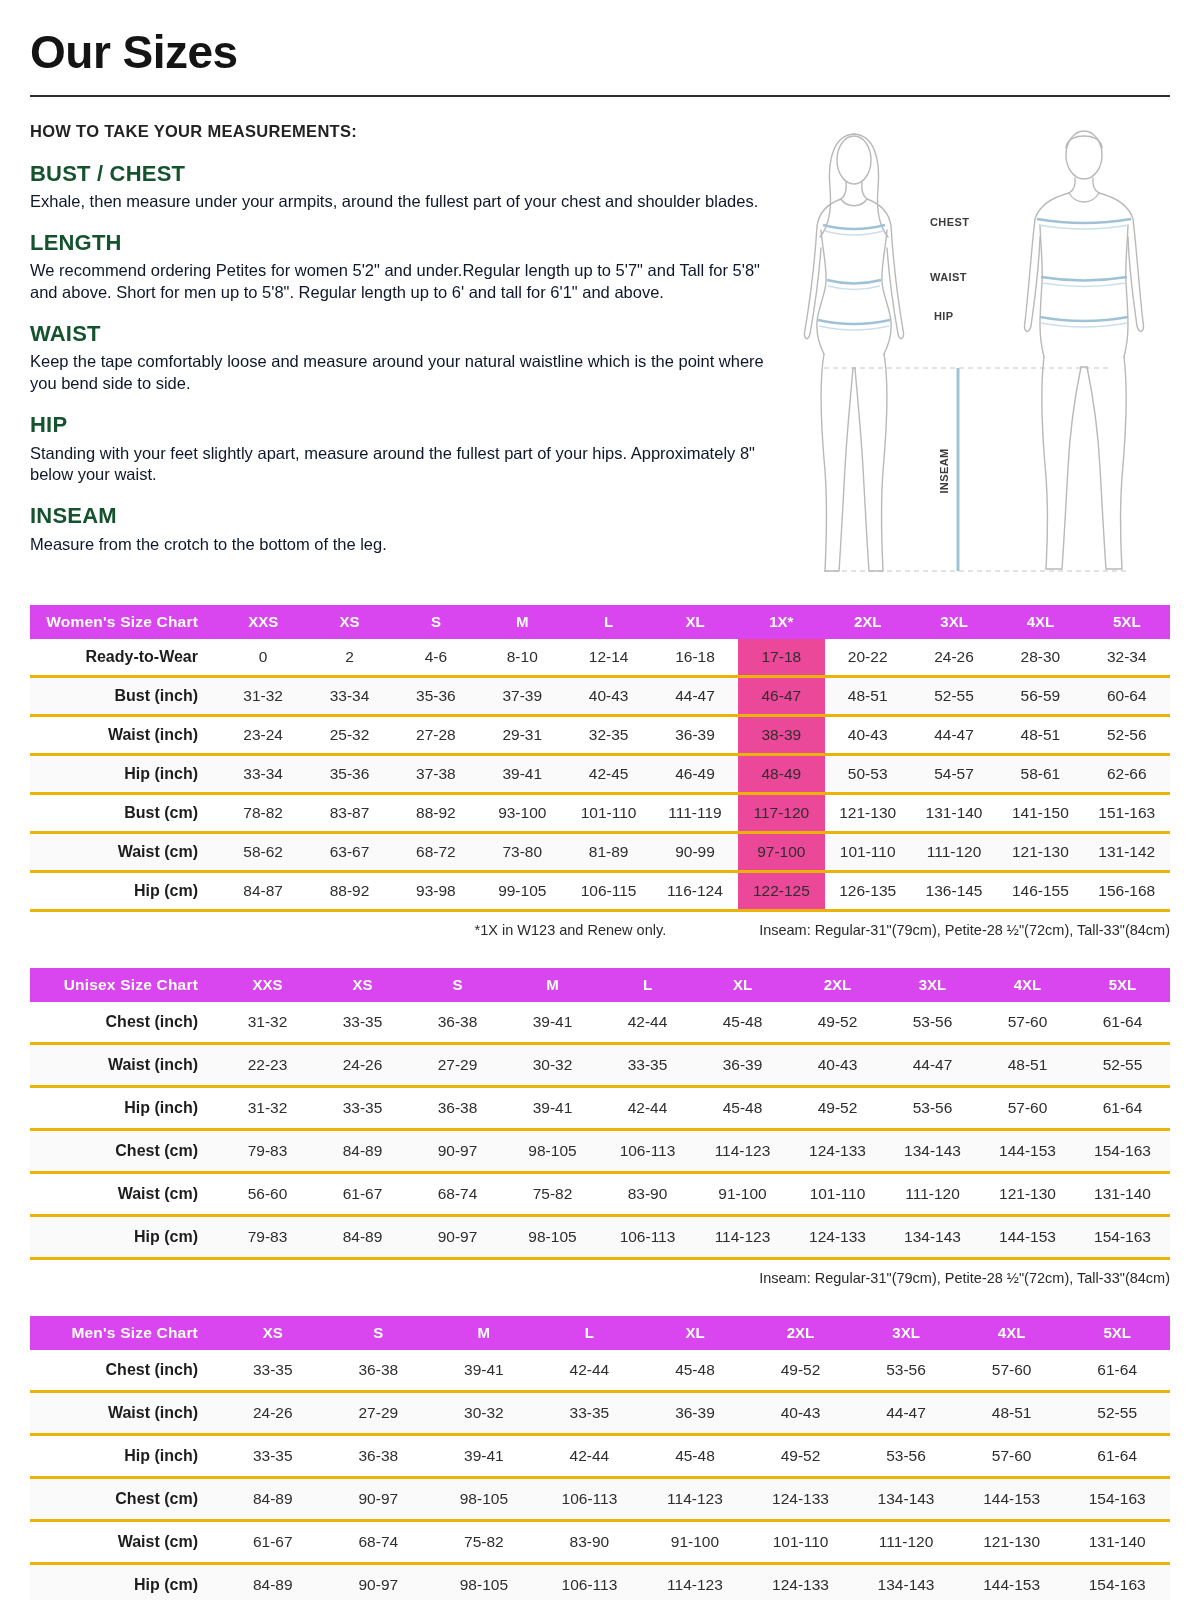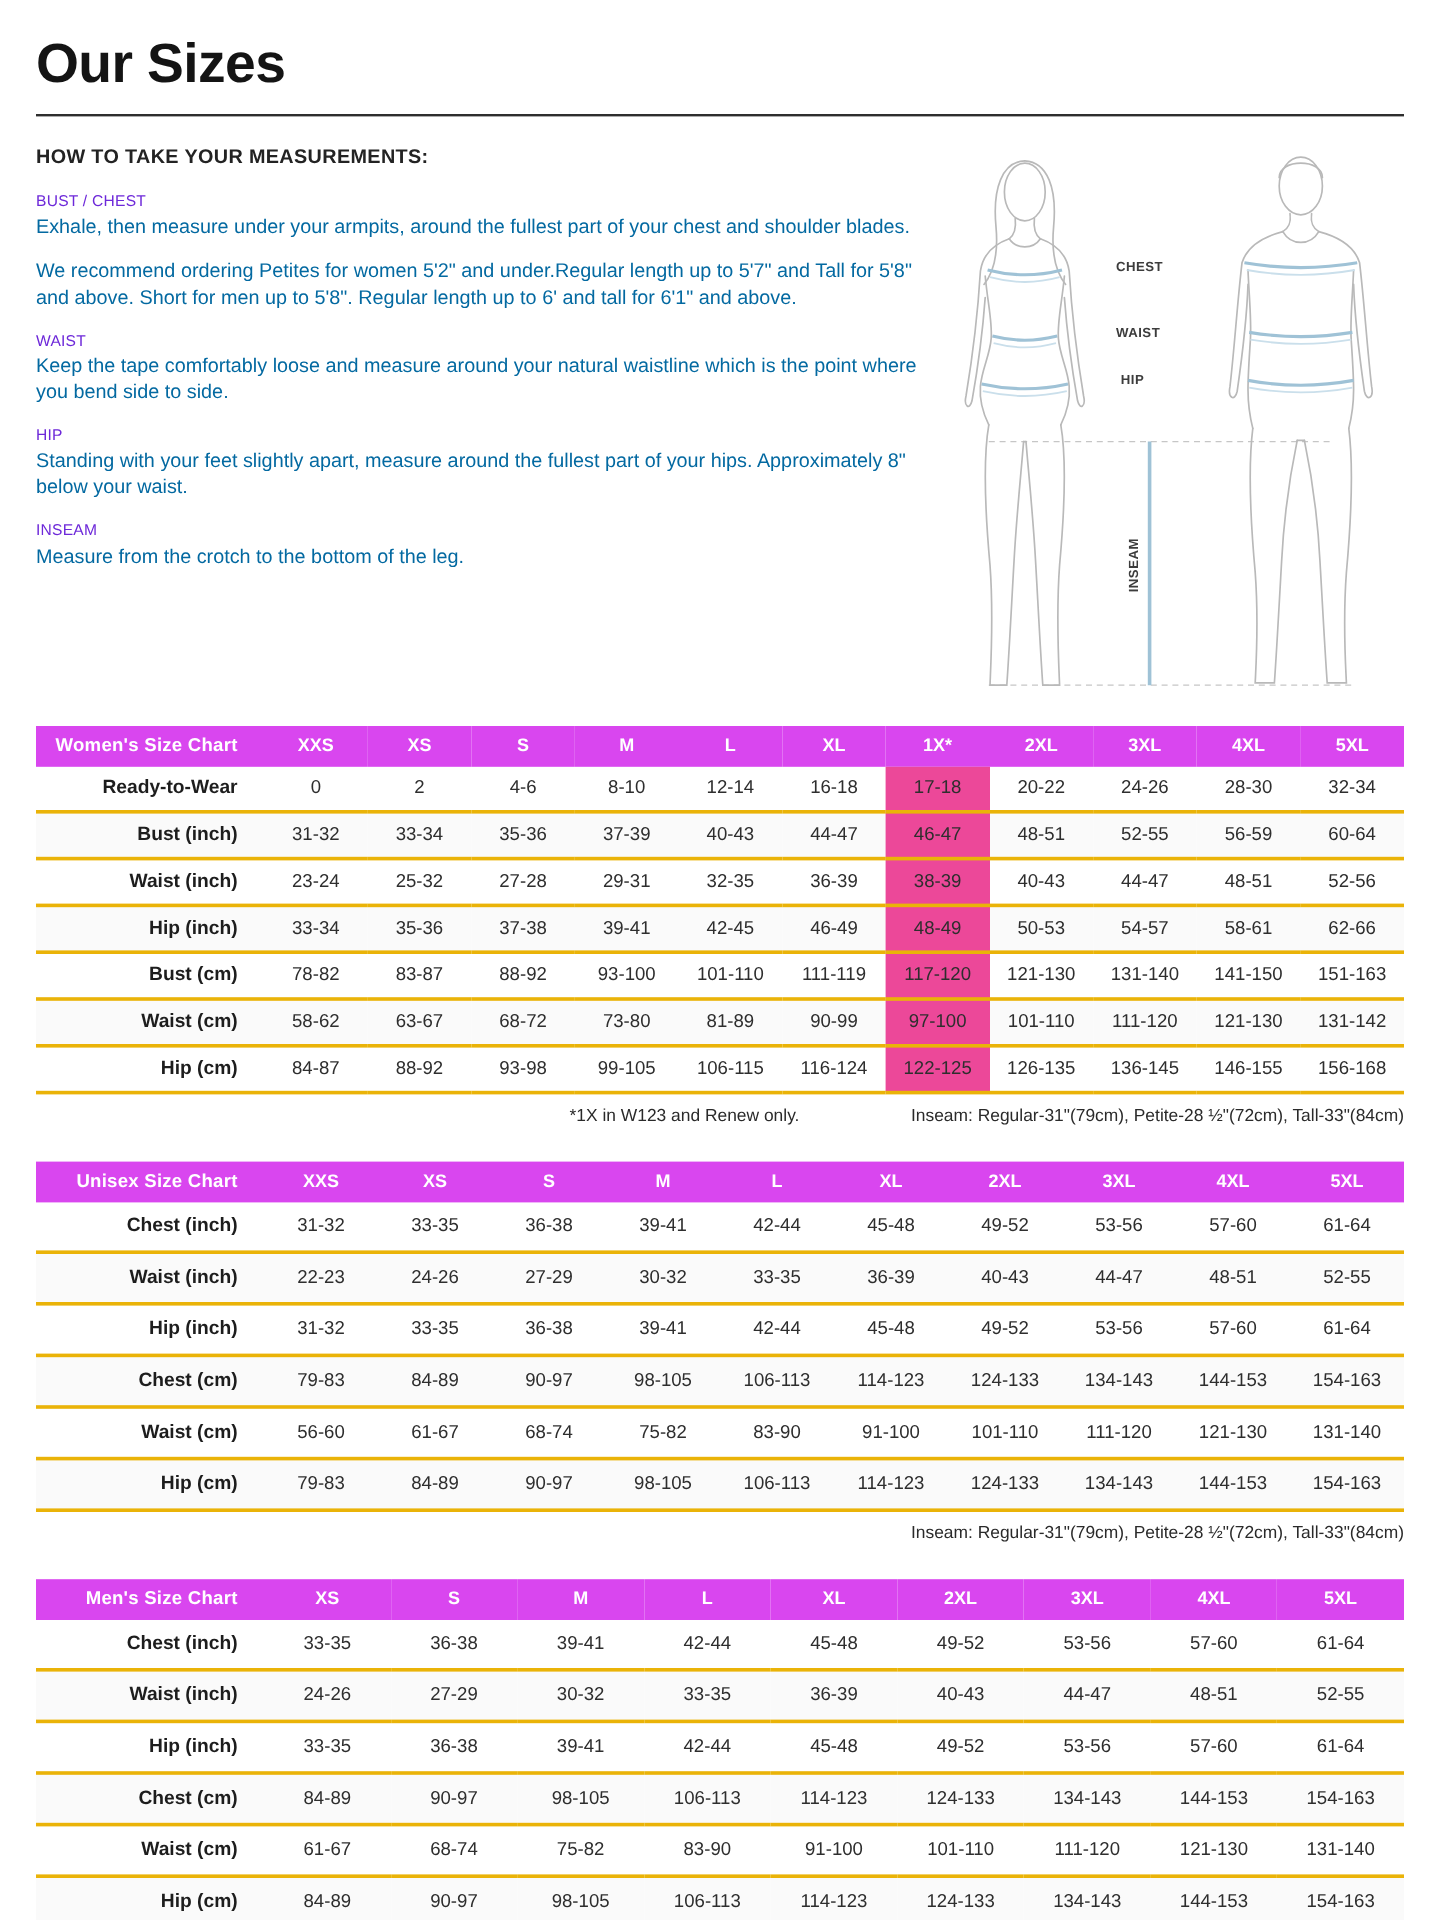--- a/index.html
+++ b/index.html
@@ -10,22 +10,22 @@
     color:#4a4a4a;
     padding:26px 30px 24px 30px;
   }
   .page-title { font-size:46px; font-weight:800; color:#141414; line-height:1.15; letter-spacing:-0.5px; }
   .title-rule { border:none; border-top:2px solid #2e2e2e; margin:16px 0 24px 0; }
 
   .top-section { display:flex; align-items:flex-start; }
   .instructions { flex:0 0 745px; font-size:16.5px; line-height:1.33; }
   .instructions .main-heading { font-size:16.5px; font-weight:700; color:#232323; letter-spacing:.3px; margin-bottom:16px; }
   .sec { margin-bottom:15px; }
-  .sec h3 { font-size:13px; font-weight:400; color:#6d28d9; margin-bottom:3px; letter-spacing:.2px; }
-  .sec p { color:#0369a1; }
+  .sec h3 { font-size:22px; font-weight:700; color:#14532d; margin-bottom:3px; letter-spacing:.2px; }
+  .sec p { color:#0f172a; }
 
   .figure-wrap { margin-left:auto; width:392px; }
   .figure-wrap svg { display:block; }
   .fig-line { stroke:#b9b9b9; stroke-width:1.4; fill:none; stroke-linecap:round; }
   .measure { stroke:#9fc2d6; stroke-width:2.6; fill:none; }
   .measure2 { stroke:#cadfeb; stroke-width:1.5; fill:none; }
   .guide-dash { stroke:#c6c6c6; stroke-width:1; stroke-dasharray:5 4; fill:none; }
   .inseam-line { stroke:#9fc2d6; stroke-width:3; }
   .diagram-label { font:700 11px "Liberation Sans", sans-serif; fill:#3c3c3c; letter-spacing:.4px; }
 
@@ -61,20 +61,21 @@
 
 <div class="top-section">
   <div class="instructions">
     <div class="main-heading">HOW TO TAKE YOUR MEASUREMENTS:</div>
     <div>
         <div class="sec">
           <h3>BUST / CHEST</h3>
           <p>Exhale, then measure under your armpits, around the fullest part of your chest and shoulder blades.</p>
         </div>
         <div class="sec">
+          <h3>LENGTH</h3>
           <p>We recommend ordering Petites for women 5'2" and under.Regular length up to 5'7" and Tall for 5'8" and above. Short for men up to 5'8". Regular length up to 6' and tall for 6'1" and above.</p>
         </div>
         <div class="sec">
           <h3>WAIST</h3>
           <p>Keep the tape comfortably loose and measure around your natural waistline which is the point where you bend side to side.</p>
         </div>
         <div class="sec">
           <h3>HIP</h3>
           <p>Standing with your feet slightly apart, measure around the fullest part of your hips. Approximately 8" below your waist.</p>
         </div>

